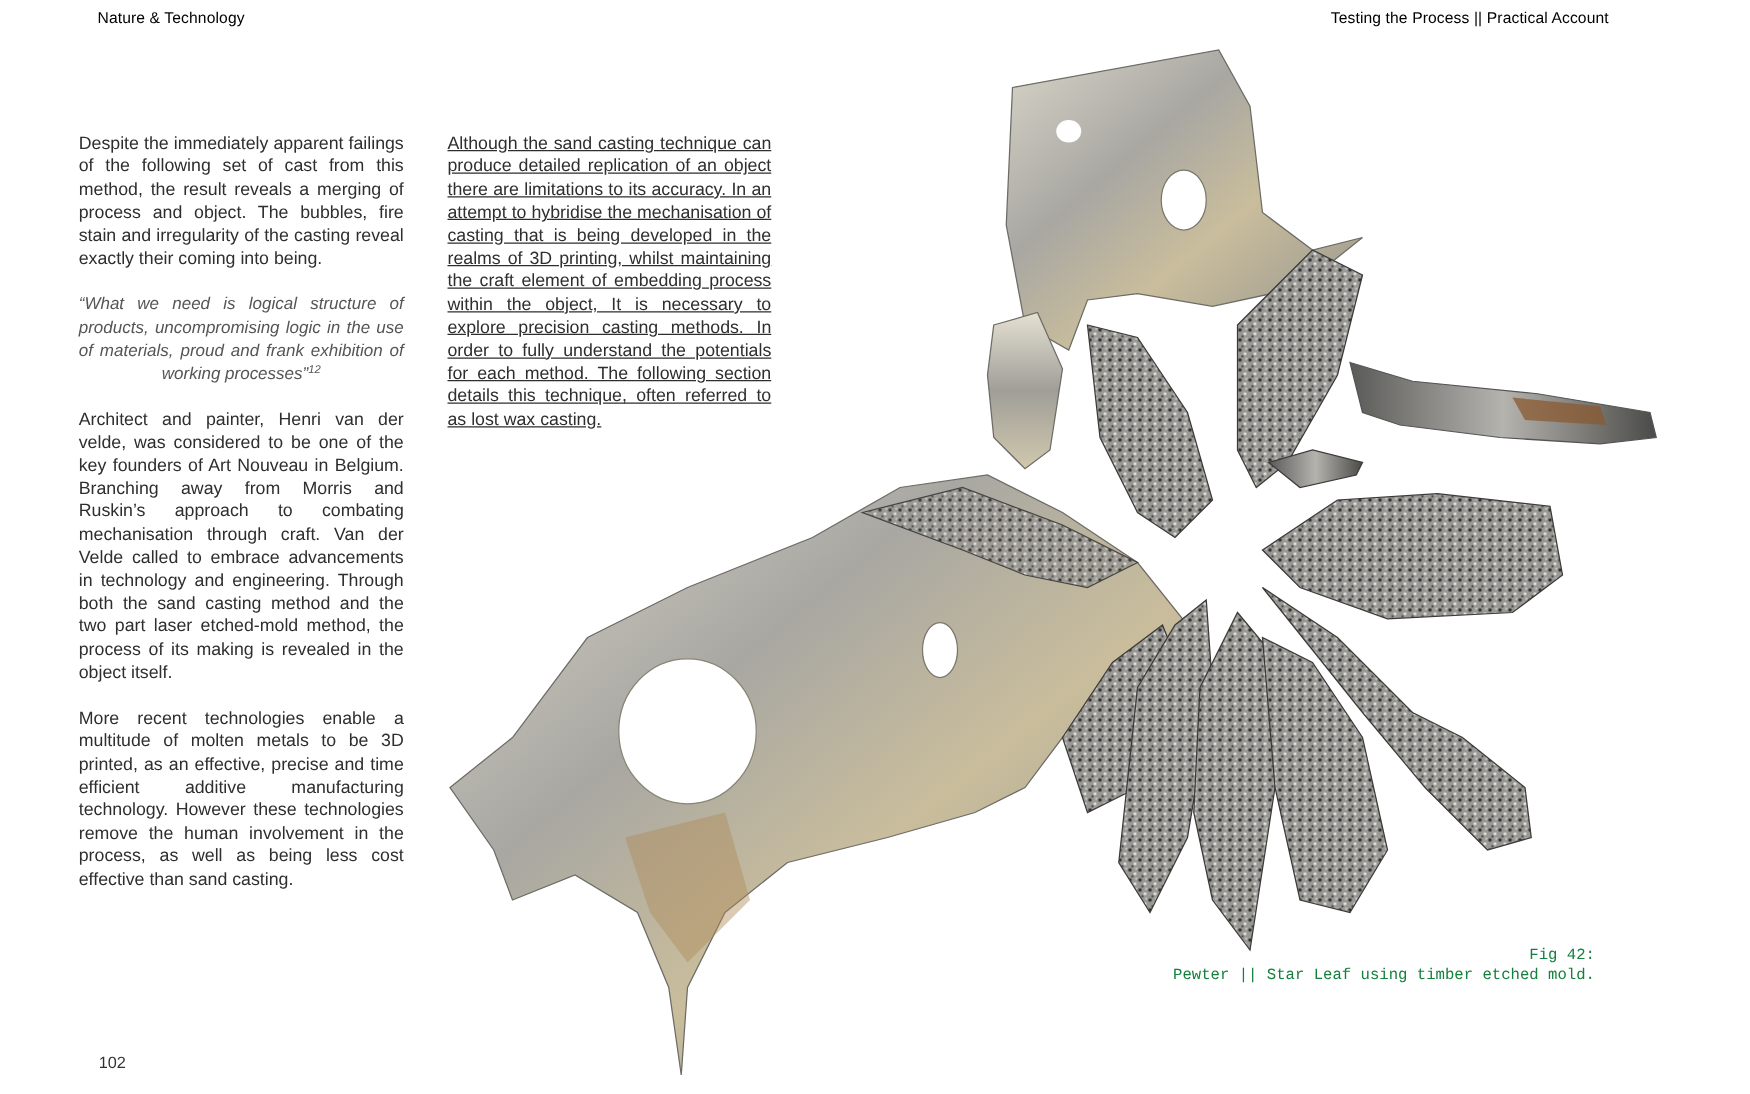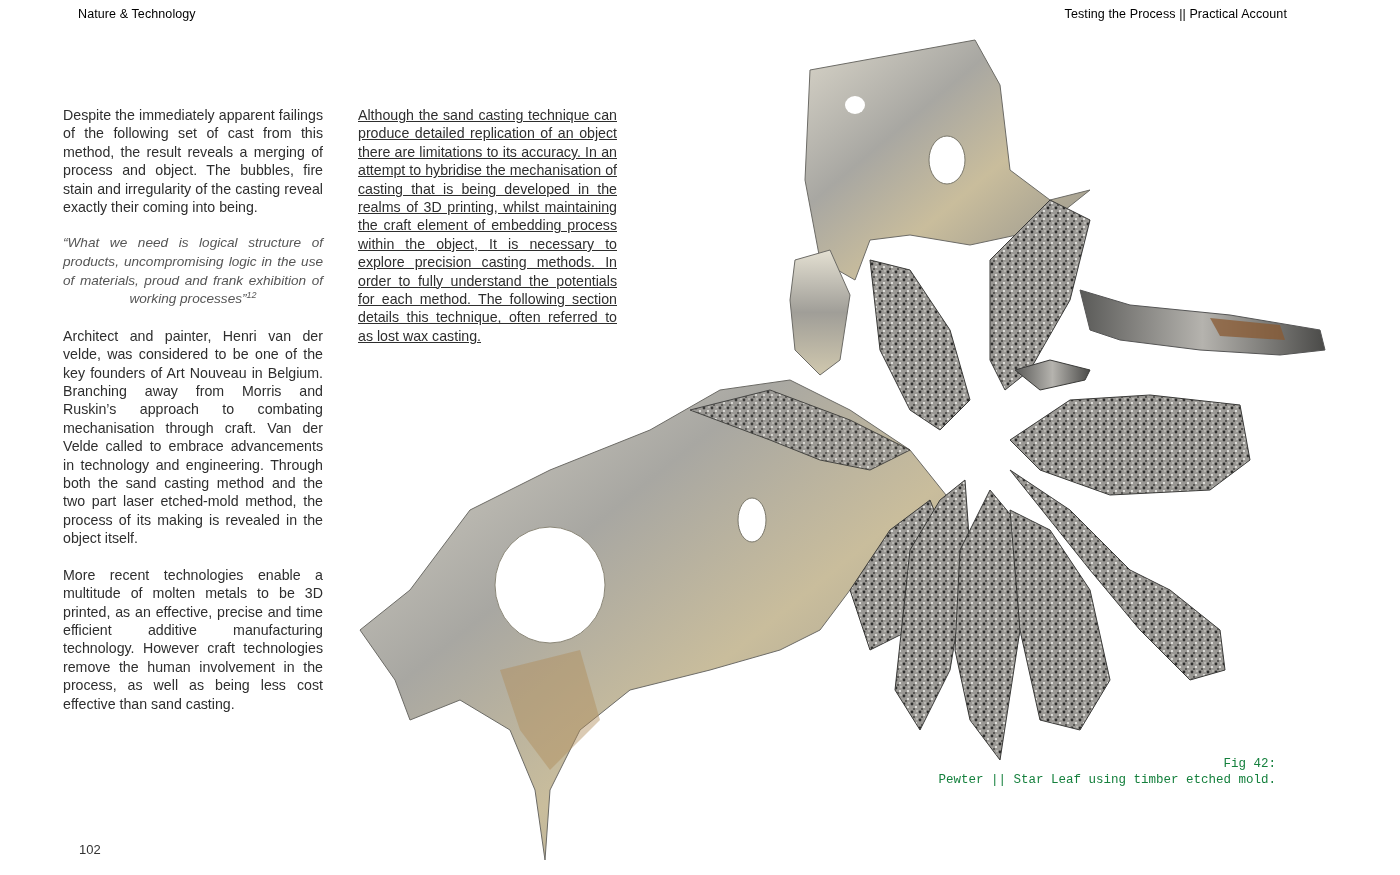--- a/index.html
+++ b/index.html
@@ -22,21 +22,21 @@
 </head>
 <body>
 
 <div class="running-head left">Nature &amp; Technology</div>
 <div class="running-head right">Testing the Process || Practical Account</div>
 
 <div class="col col-left">
   <p>Despite the immediately apparent failings of the following set of cast from this method, the result reveals a merging of process and object. The bubbles, fire stain and irregularity of the casting reveal exactly their coming into being.</p>
   <p class="quote"><span>“What we need is logical structure of products, uncompromising logic in the use of materials, proud and frank exhibition of working processes”</span><sup>12</sup></p>
   <p>Architect and painter, Henri van der velde, was considered to be one of the key founders of Art Nouveau in Belgium. Branching away from Morris and Ruskin’s approach to combating mechanisation through craft. Van der Velde called to embrace advancements in technology and engineering. Through both the sand casting method and the two part laser etched-mold  method, the process of its making is revealed in the object itself.</p>
-  <p>More recent technologies enable a multitude of molten metals to be 3D printed, as an effective, precise and time efficient additive manufacturing technology. However craft technologies remove the human involvement in the process, as well as being less cost effective than sand casting.</p>
+  <p>More recent technologies enable a multitude of molten metals to be 3D printed, as an effective, precise and time efficient additive manufacturing technology. However these technologies remove the human involvement in the process, as well as being less cost effective than sand casting.</p>
 </div>
 
 <div class="col col-mid">
   <p>Although the sand casting technique can produce  detailed replication of an object there are limitations to its accuracy. In an attempt to hybridise the mechanisation of casting that is being developed in the realms of 3D printing, whilst maintaining the craft element of embedding process within the object, It is necessary to explore precision casting methods. In order to fully understand the potentials for each method. The following section details this technique, often referred to as lost wax casting.</p>
 </div>
 
 <div class="photo">
   <svg viewBox="0 0 990 845" preserveAspectRatio="none">
     <defs>
       <linearGradient id="metalA" x1="0" y1="0" x2="1" y2="1">

